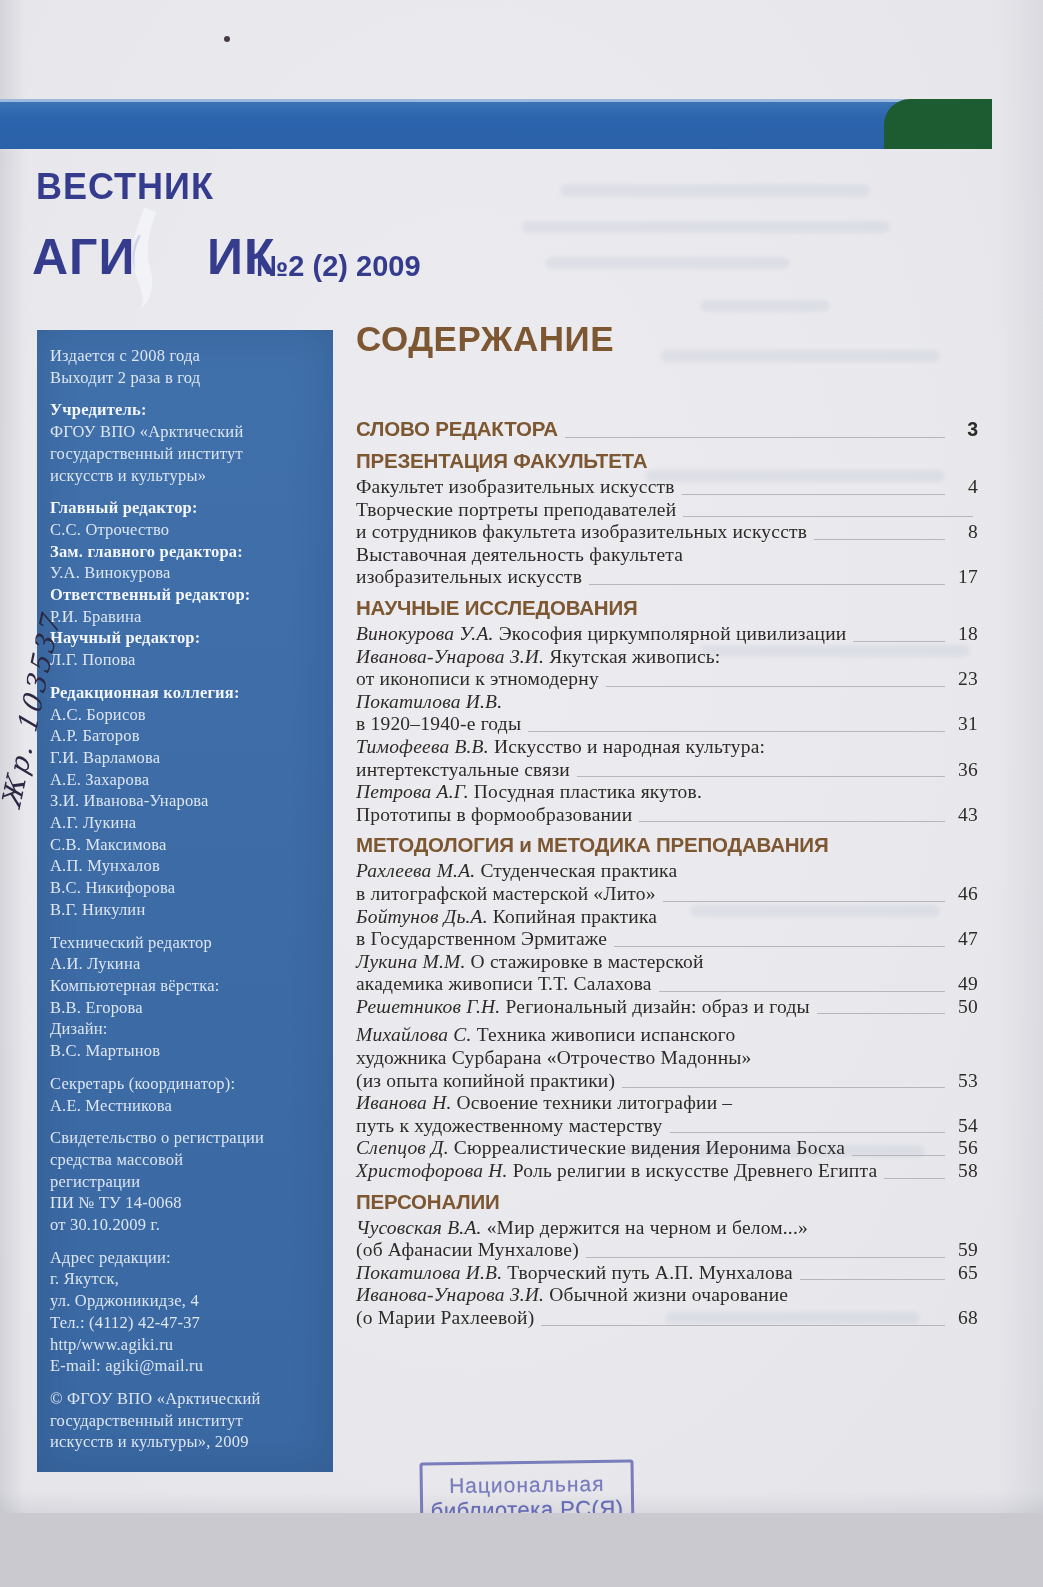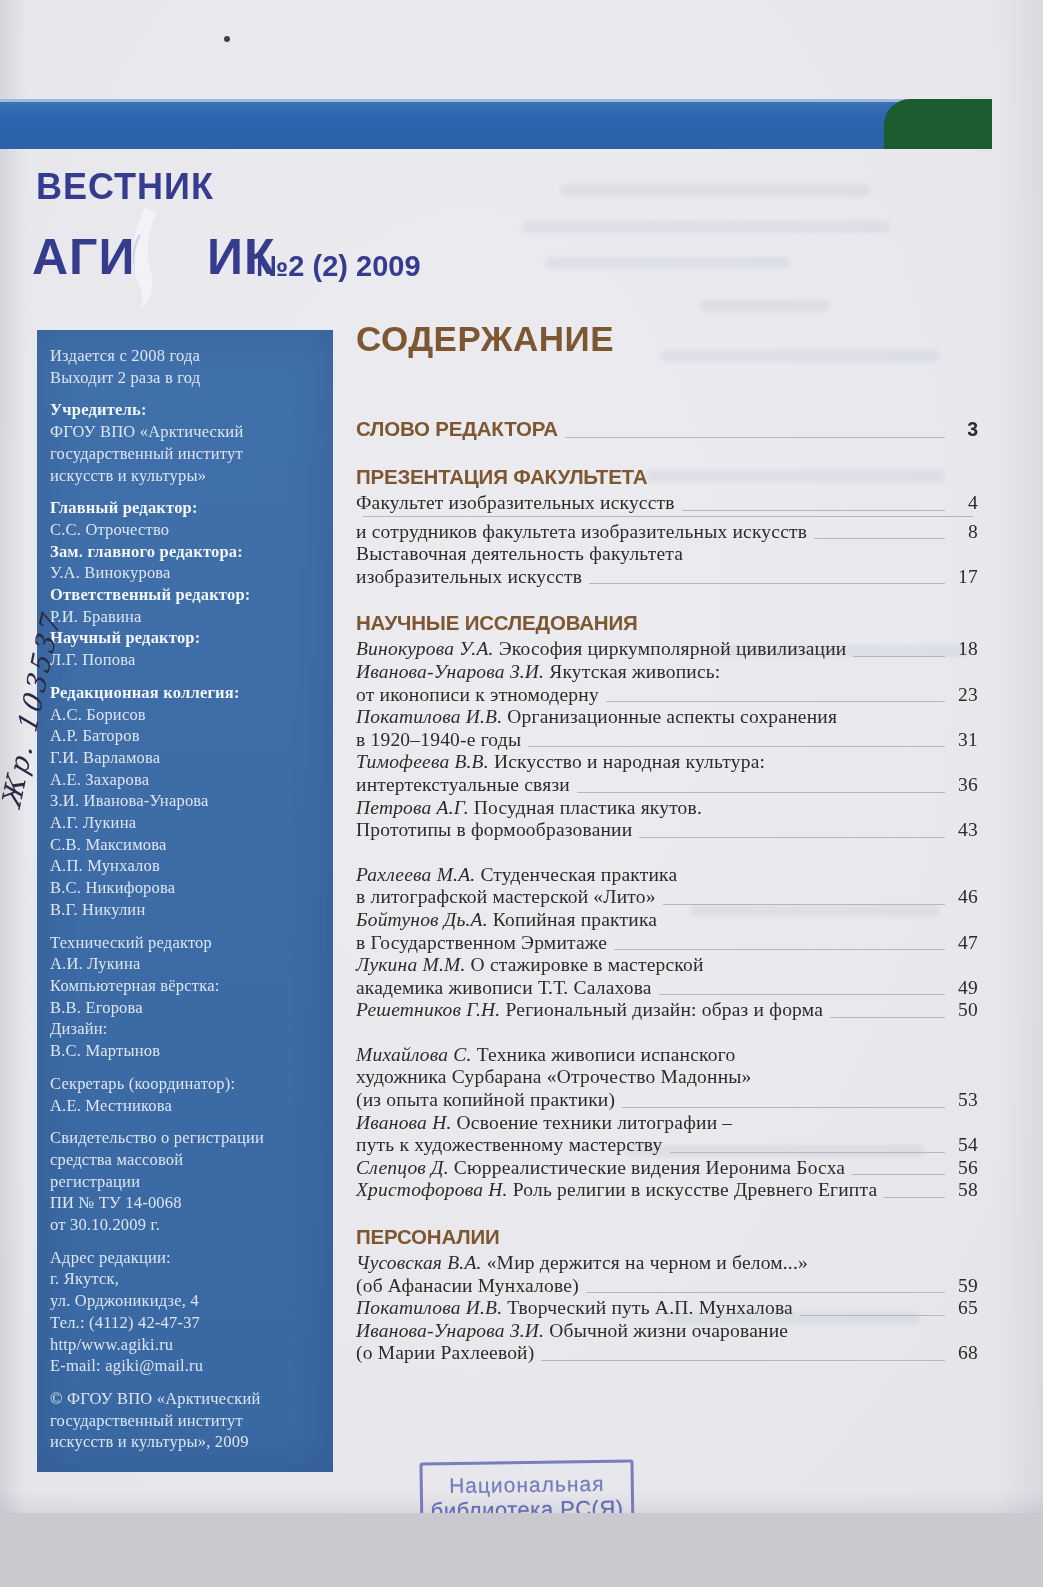--- a/index.html
+++ b/index.html
@@ -39,21 +39,21 @@
         background:linear-gradient(180deg,#4070aa 0%,#3d6ba5 50%,#3a68a2 100%);
         padding:15px 13px 24px 13px;color:#dde6f2;font-size:16.5px;line-height:21.7px;
         box-shadow:inset 0 0 40px rgba(20,40,80,0.18);}
   .sb-block{margin-bottom:11px;}
   .sb-line{white-space:nowrap;letter-spacing:0.2px;}
   .sb-line.bold{font-weight:bold;color:#f3f7fc;}
   
   .main{position:absolute;left:356px;top:318px;width:622px;}
   .toc-title{font-family:"Liberation Sans",sans-serif;font-weight:bold;font-size:35px;
         color:#7c5731;letter-spacing:0.5px;margin:0 0 56px 0;line-height:42px;}
-  .section{margin-top:22px;}
+  .section{margin-top:6px;}
   .section:first-of-type{margin-top:2px;}
   .sec-head-row{display:flex;align-items:baseline;font-family:"Liberation Sans",sans-serif;
         font-weight:bold;font-size:20.5px;color:#7c5731;line-height:25px;margin-bottom:3px;
         letter-spacing:-0.2px;}
   .row{display:flex;align-items:baseline;font-size:19.5px;line-height:22.6px;color:#2d2a27;
         letter-spacing:0.2px;}
   .author{font-style:italic;white-space:pre;}
   .rtext{white-space:pre;}
   .leader{flex:1 1 auto;border-bottom:1px solid #b6b6bc;margin:0 5px 4px 7px;height:1px;
         align-self:flex-end;min-width:20px;}
@@ -192,20 +192,21 @@
         <div class="section">
           <div class="sec-head-row">
             <span class="sec-head-text">ПРЕЗЕНТАЦИЯ ФАКУЛЬТЕТА</span>
           </div>
           <div class="row">
             <span class="rtext">Факультет изобразительных искусств</span>
             <span class="leader"></span>
             <span class="page-num">4</span>
           </div>
           <div class="row">
+            <span class="rtext">Творческие портреты преподавателей</span>
             <span class="leader"></span>
           </div>
           <div class="row">
             <span class="rtext">и сотрудников факультета изобразительных искусств</span>
             <span class="leader"></span>
             <span class="page-num">8</span>
           </div>
           <div class="row">
             <span class="rtext">Выставочная деятельность факультета</span>
           </div>
@@ -229,21 +230,20 @@
             <span class="author">Иванова-Унарова З.И.</span>
             <span class="rtext"> Якутская живопись:</span>
           </div>
           <div class="row">
             <span class="rtext">от иконописи к этномодерну</span>
             <span class="leader"></span>
             <span class="page-num">23</span>
           </div>
           <div class="row">
             <span class="author">Покатилова И.В.</span>
-            <span class="rtext"> Организационные аспекты сохранения</span>
           </div>
           <div class="row">
             <span class="rtext">в 1920–1940-е годы</span>
             <span class="leader"></span>
             <span class="page-num">31</span>
           </div>
           <div class="row">
             <span class="author">Тимофеева В.В.</span>
             <span class="rtext"> Искусство и народная культура:</span>
           </div>
@@ -256,20 +256,23 @@
             <span class="author">Петрова А.Г.</span>
             <span class="rtext"> Посудная пластика якутов.</span>
           </div>
           <div class="row">
             <span class="rtext">Прототипы в формообразовании</span>
             <span class="leader"></span>
             <span class="page-num">43</span>
           </div>
         </div>
         <div class="section">
+          <div class="sec-head-row">
+            <span class="sec-head-text">МЕТОДОЛОГИЯ и МЕТОДИКА ПРЕПОДАВАНИЯ</span>
+          </div>
           <div class="row">
             <span class="author">Рахлеева М.А.</span>
             <span class="rtext"> Студенческая практика</span>
           </div>
           <div class="row">
             <span class="rtext">в литографской мастерской «Лито»</span>
             <span class="leader"></span>
             <span class="page-num">46</span>
           </div>
           <div class="row">
@@ -285,21 +288,21 @@
             <span class="author">Лукина М.М.</span>
             <span class="rtext"> О стажировке в мастерской</span>
           </div>
           <div class="row">
             <span class="rtext">академика живописи Т.Т. Салахова</span>
             <span class="leader"></span>
             <span class="page-num">49</span>
           </div>
           <div class="row">
             <span class="author">Решетников Г.Н.</span>
-            <span class="rtext"> Региональный дизайн: образ и форма</span>
+            <span class="rtext"> Региональный дизайн: образ и годы</span>
             <span class="leader"></span>
             <span class="page-num">50</span>
           </div>
         </div>
         <div class="section">
           <div class="row">
             <span class="author">Михайлова С.</span>
             <span class="rtext"> Техника живописи испанского</span>
           </div>
           <div class="row">

